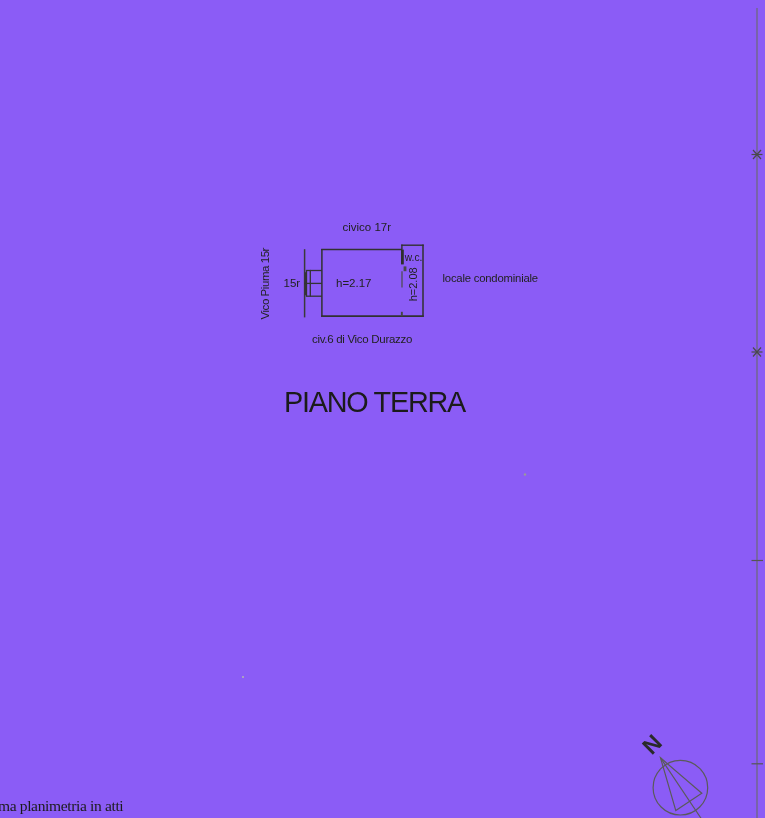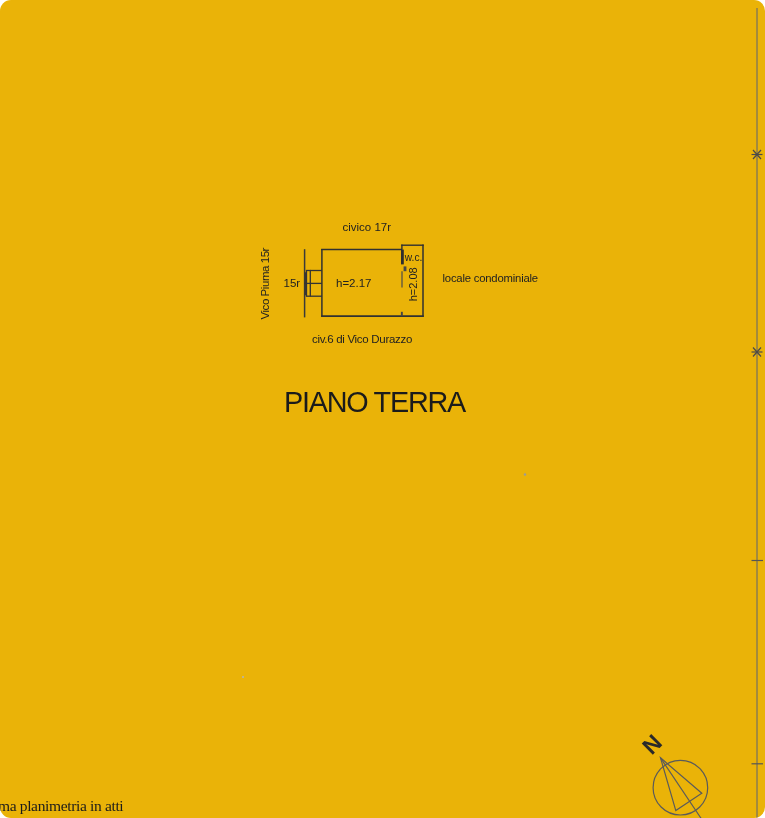--- a/index.html
+++ b/index.html
@@ -1,17 +1,17 @@
 <!DOCTYPE html>
 <html><head>
 <meta charset="utf-8">
 <style>
   html,body{margin:0;padding:0;background:#ffffff;}
-  #page{position:relative;width:765px;height:818px;background:#eab308;overflow:hidden;
-        font-family:"Liberation Sans", sans-serif;border-radius:11px;}
+  #page{position:relative;width:765px;height:818px;background:#8b5cf6;overflow:hidden;
+        font-family:"Liberation Sans", sans-serif;}
   svg{position:absolute;left:0;top:0;filter:blur(0.33px);}
 </style>
 </head>
 <body>
 
 <div id="page">
 <svg width="765" height="818" viewBox="0 0 765 818">
   <g filter="blur(0px)">
 
   <line x1="304.6" y1="249.2" x2="304.6" y2="317.4" stroke="#3a3a3a" stroke-width="1.5"></line>

